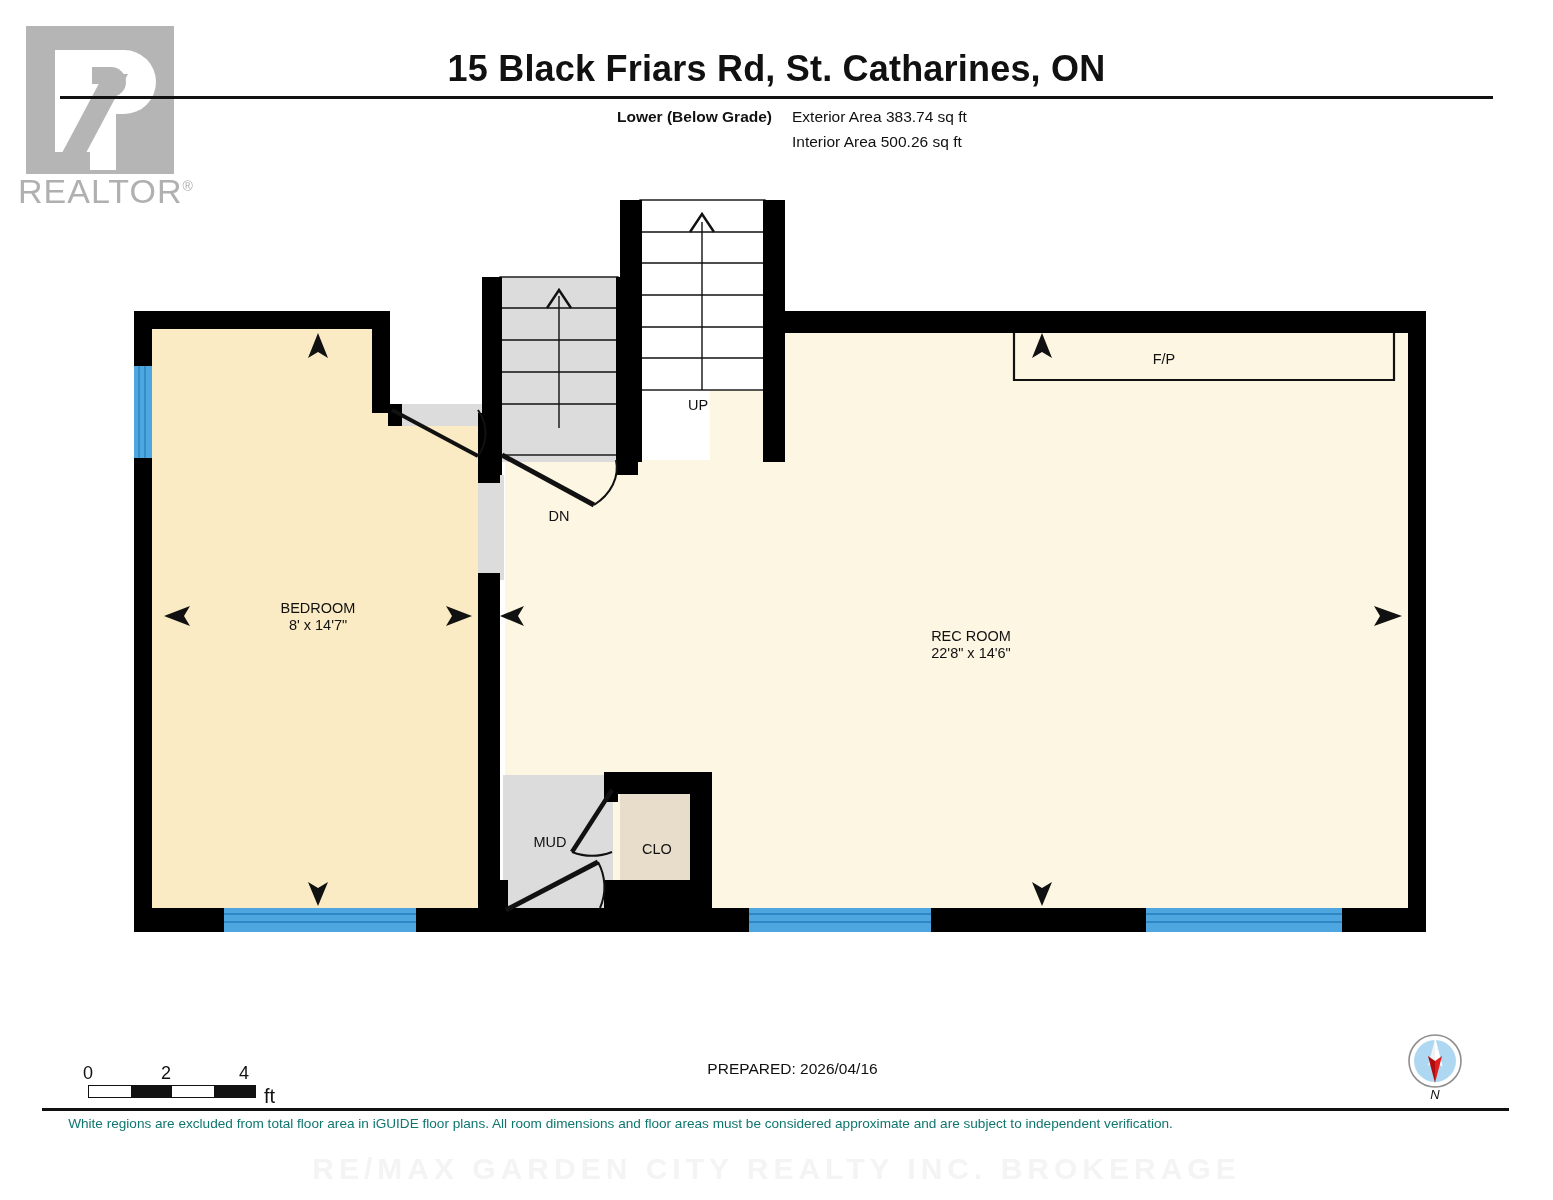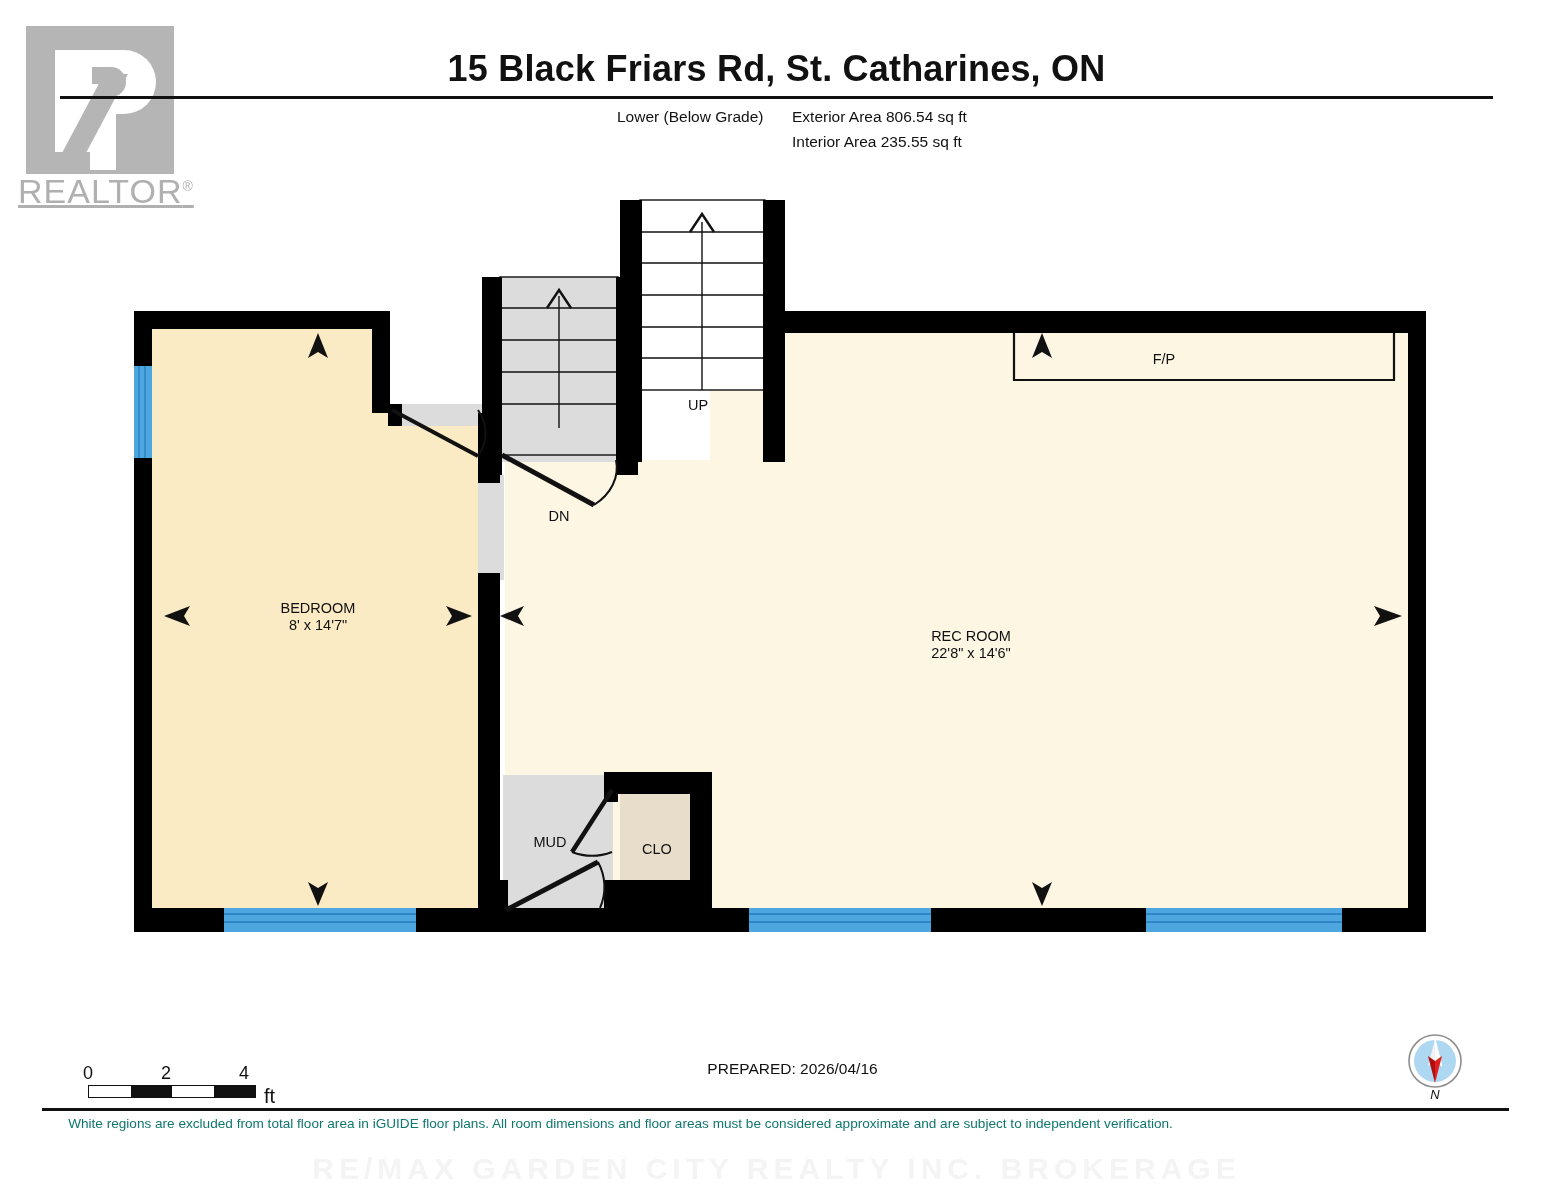--- a/index.html
+++ b/index.html
@@ -11,30 +11,30 @@
   
   #realtor-logo{position:absolute;left:8px;top:12px;width:200px;height:200px;}
   #realtor-logo .mark{position:absolute;left:18px;top:14px;width:148px;height:148px;background:#b5b5b5;}
   #realtor-logo .bar-l{position:absolute;left:47px;top:38px;width:37px;height:102px;background:#fff;}
   #realtor-logo .r-bowl{position:absolute;left:84px;top:38px;width:64px;height:64px;border-radius:0 32px 32px 0;background:#fff;}
   #realtor-logo .r-hole{position:absolute;left:84px;top:55px;width:34px;height:30px;border-radius:0 16px 16px 0;background:#b5b5b5;}
   #realtor-logo .r-leg{position:absolute;left:82px;top:72px;width:26px;height:86px;background:#fff;
         transform-origin:top left;}
   #realtor-logo .r-diag{position:absolute;left:96px;top:62px;width:24px;height:96px;background:#b5b5b5;
         transform:skewX(-28deg);transform-origin:top left;}
-  #realtor-logo .word{position:absolute;left:10px;top:160px;font-size:34px;letter-spacing:1px;color:#b0b0b0;font-weight:400;text-decoration:underline;}
+  #realtor-logo .word{position:absolute;left:10px;top:160px;font-size:34px;letter-spacing:1px;color:#b0b0b0;font-weight:400;}
   #realtor-logo .reg{font-size:14px;vertical-align:super;}
 
   
   #title{position:absolute;left:0;top:48px;width:1553px;text-align:center;
     font-size:36px;font-weight:bold;letter-spacing:.2px;}
   #title-rule{position:absolute;left:60px;top:96px;width:1433px;height:3px;background:#111;}
   #meta{position:absolute;left:617px;top:108px;font-size:15.5px;}
   #meta .row{display:flex;align-items:baseline;margin-bottom:7px;}
-  #meta .lab{font-weight:normal;width:175px;}
+  #meta .lab{font-weight:bold;width:175px;}
   #meta .val{white-space:nowrap;}
   #meta .row2{margin-left:175px;}
 
   
   #plan{position:absolute;left:0;top:0;}
 
   
   #scalebar{position:absolute;left:88px;top:1063px;}
   #scalebar .seg-wrap{display:flex;border:1.5px solid #111;width:168px;height:13px;box-sizing:border-box;}
   #scalebar .seg{flex:1;}
@@ -61,24 +61,24 @@
   <div class="r-leg"></div>
   <div class="r-diag"></div>
   <div class="word"><span>REALTOR</span><span class="reg">®</span></div>
 </div>
 
 <div id="title">15 Black Friars Rd, St. Catharines, ON</div>
 <div id="title-rule"></div>
 <div id="meta">
   <div class="row">
     <span class="lab">Lower (Below Grade)</span>
-    <span class="val">Exterior Area 806.54 sq ft</span>
+    <span class="val">Exterior Area 383.74 sq ft</span>
   </div>
   <div class="row row2">
-    <span class="val">Interior Area 235.55 sq ft</span>
+    <span class="val">Interior Area 500.26 sq ft</span>
   </div>
 </div>
 
 <svg id="plan" width="1553" height="1000" viewBox="0 0 1553 1000">
 
   <path d="M780 318 L1420 318 L1420 930 L505 930 L505 772 L710 772 L710 772 L710 318 Z" fill="#FDF6E3"></path>
   <rect x="505" y="460" width="280" height="470" fill="#FDF6E3"></rect>
 
   <path d="M150 318 L388 318 L388 410 L490 410 L490 930 L150 930 Z" fill="#FBEBC4"></path>
 

